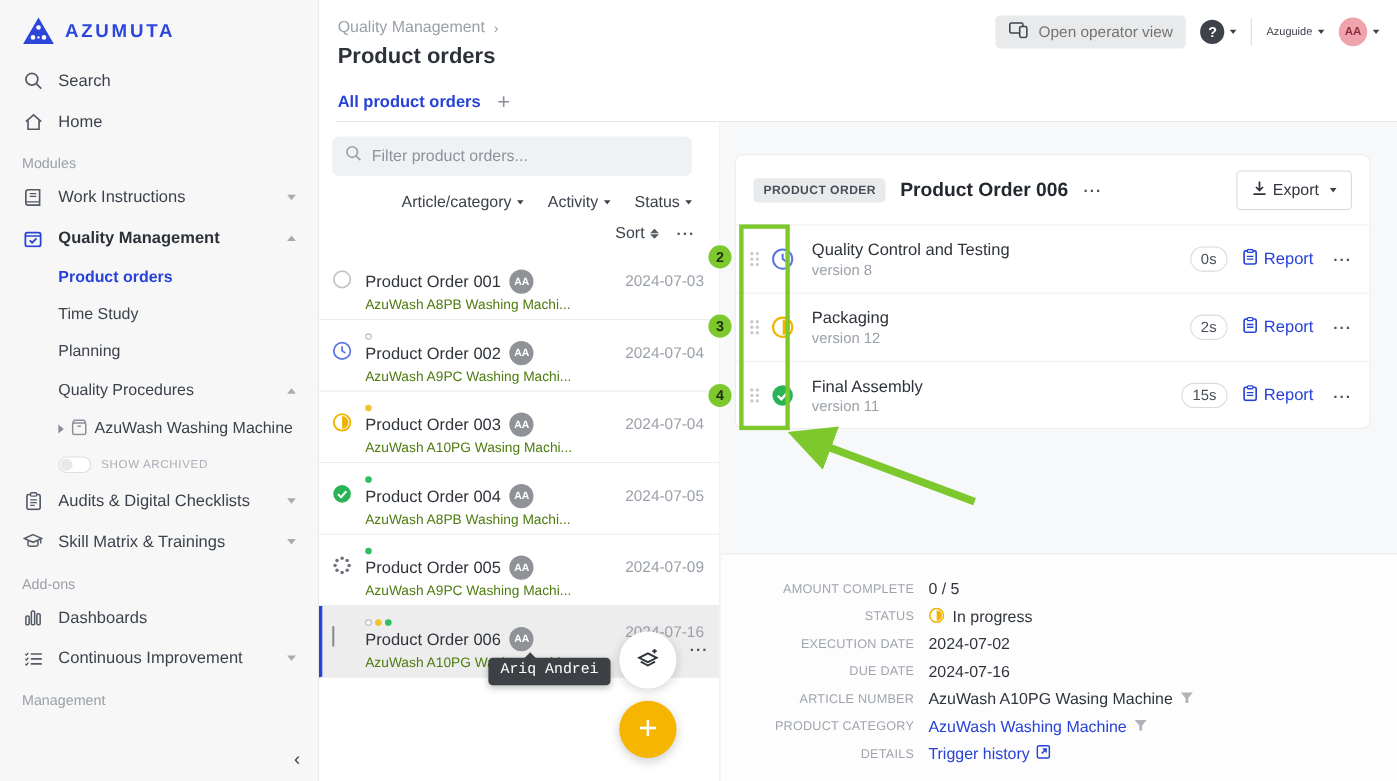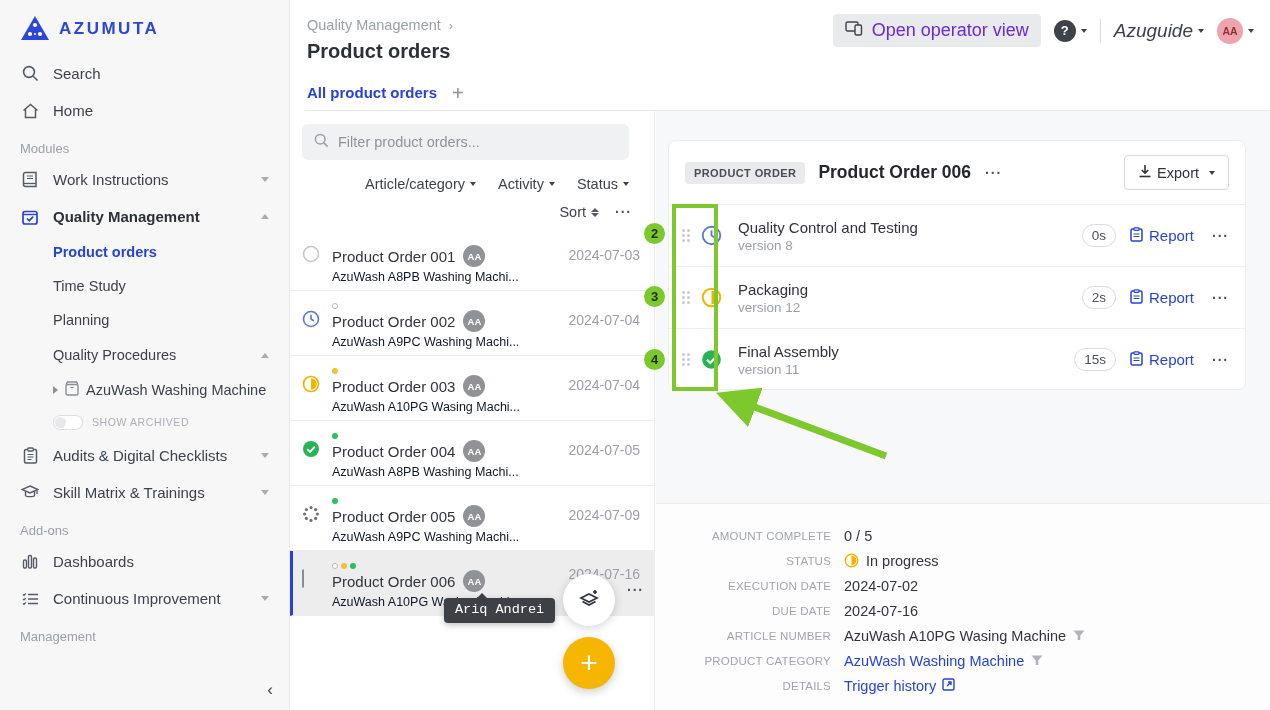--- a/index.html
+++ b/index.html
@@ -30,25 +30,25 @@
   .toggle { width:30px; height:15px; border-radius:8px; background:#fff; border:1px solid #dcdee1; position:relative; cursor:pointer; }
   .toggle::after { content:""; position:absolute; left:1px; top:1px; width:11px; height:11px; border-radius:50%; background:#e7e8ea; }
   .toggle-label { font-size:10.5px; letter-spacing:.6px; color:#aaafb6; }
   .collapse-btn { position:absolute; right:16px; bottom:10px; font-size:17px; color:#3c424c; cursor:pointer; }
 
   
   #topbar { position:absolute; left:290px; top:0; width:980px; height:110px; background:#fff; }
   .breadcrumb { position:absolute; left:17px; top:17px; font-size:14.5px; color:#9aa0a8; display:flex; gap:8px; align-items:center; }
   .page-title { position:absolute; left:17px; top:40px; font-size:20px; font-weight:bold; color:#2c3138; }
   .topbar-right { position:absolute; right:16px; top:14px; display:flex; align-items:center; gap:13px; }
-  .op-btn { display:flex; align-items:center; gap:9px; background:#e8eaec; border-radius:4px; padding:6px 12px; font-size:18px; color:#6d28d9; cursor:pointer; }
+  .op-btn { display:flex; align-items:center; gap:9px; background:#e8eaec; border-radius:4px; padding:6px 12px; font-size:14px; color:#737373; cursor:pointer; }
   .help-wrap { display:flex; align-items:center; cursor:pointer; }
   .help-circle { width:22px; height:22px; border-radius:50%; background:#3e434b; color:#fff; font-size:13px; font-weight:bold; display:flex; align-items:center; justify-content:center; }
   .vdiv { width:1px; height:24px; background:#dadce0; }
-  .azuguide { display:flex; align-items:center; font-size:19px; color:#3c424c; cursor:pointer;font-style:italic; }
+  .azuguide { display:flex; align-items:center; font-size:10px; color:#3c424c; cursor:pointer; }
   .avatar-top { width:26px; height:26px; border-radius:50%; background:#efa3ac; color:#8f2f3c; font-size:10.5px; font-weight:bold; display:flex; align-items:center; justify-content:center; }
   .tab { position:absolute; left:17px; top:84px; font-size:15px; font-weight:bold; color:#2742d6; padding-bottom:11px; border-bottom:3px solid #2742d6; cursor:pointer; }
   .tab-add { position:absolute; left:162px; top:82px; font-size:20px; color:#8a8f98; cursor:pointer; }
   .header-divider { position:absolute; left:305px; top:110px; width:965px; height:1px; background:#e8e8ea; }
 
   
   #listpanel { position:absolute; left:290px; top:111px; width:365px; height:599px; background:#fff; border-right:1px solid #ececee; }
   .search-box { margin:13px 25px 0 12px; height:36px; background:#f0f1f3; border-radius:6px; display:flex; align-items:center; padding:0 12px; gap:9px; }
   .search-box input { border:none; outline:none; background:transparent; font-size:14.5px; color:#3c424c; font-family:"Liberation Sans", sans-serif; width:100%; }
   .search-box input::placeholder { color:#8d939c; }
@@ -67,21 +67,21 @@
   .row-icon { flex:0 0 30px; padding-top:9px; }
   .row-main { flex:1; min-width:0; }
   .dots-row { height:9px; display:flex; gap:3px; align-items:center; }
   .ind-dot { width:6px; height:6px; border-radius:50%; }
   .ind-dot.hollow { border:1.5px solid #b3bac7; background:#fff; }
   .ind-dot.yellow { background:#f2c230; }
   .ind-dot.green { background:#2fbf62; }
   .row-name-line { display:flex; align-items:center; gap:8px; }
   .row-name { font-size:15px; color:#30353c; white-space:nowrap; }
   .avatar-sm { width:22px; height:22px; border-radius:50%; background:#8f9398; color:#fff; font-size:9.5px; font-weight:bold; display:flex; align-items:center; justify-content:center; flex:0 0 22px; }
-  .row-sub { font-size:12.5px; color:#0f172a; margin-top:3px; white-space:nowrap; overflow:hidden; text-overflow:ellipsis; max-width:200px; }
+  .row-sub { font-size:12.5px; color:#4d7c0f; margin-top:3px; white-space:nowrap; overflow:hidden; text-overflow:ellipsis; max-width:200px; }
   .row-date { position:absolute; right:14px; top:21px; font-size:14px; color:#9aa0a8; }
   .order-row.selected .row-date { top:15px; }
   .row-date2 { position:absolute; right:72px; top:33px; font-size:14px; color:#9aa0a8; }
   .row-more { position:absolute; right:10px; top:31px; }
   .checkbox { width:16px; height:16px; border:1.5px solid #878d96; border-radius:3px; background:#fff; margin-top:2px; cursor:pointer; }
 
   .tooltip { position:absolute; left:151px; top:47px; background:#3d4146; color:#fff; font-size:13.5px; padding:4px 11px 6px 11px; border-radius:4px; z-index:20; white-space:nowrap; box-shadow:0 2px 6px rgba(0,0,0,.25);font-family:Liberation Mono, monospace; }
   .tooltip::before { content:""; position:absolute; top:-5px; left:32px; border-left:6px solid transparent; border-right:6px solid transparent; border-bottom:6px solid #3d4146; }
 
   .fab { position:absolute; width:52px; height:52px; border-radius:50%; display:flex; align-items:center; justify-content:center; z-index:30; cursor:pointer; }

